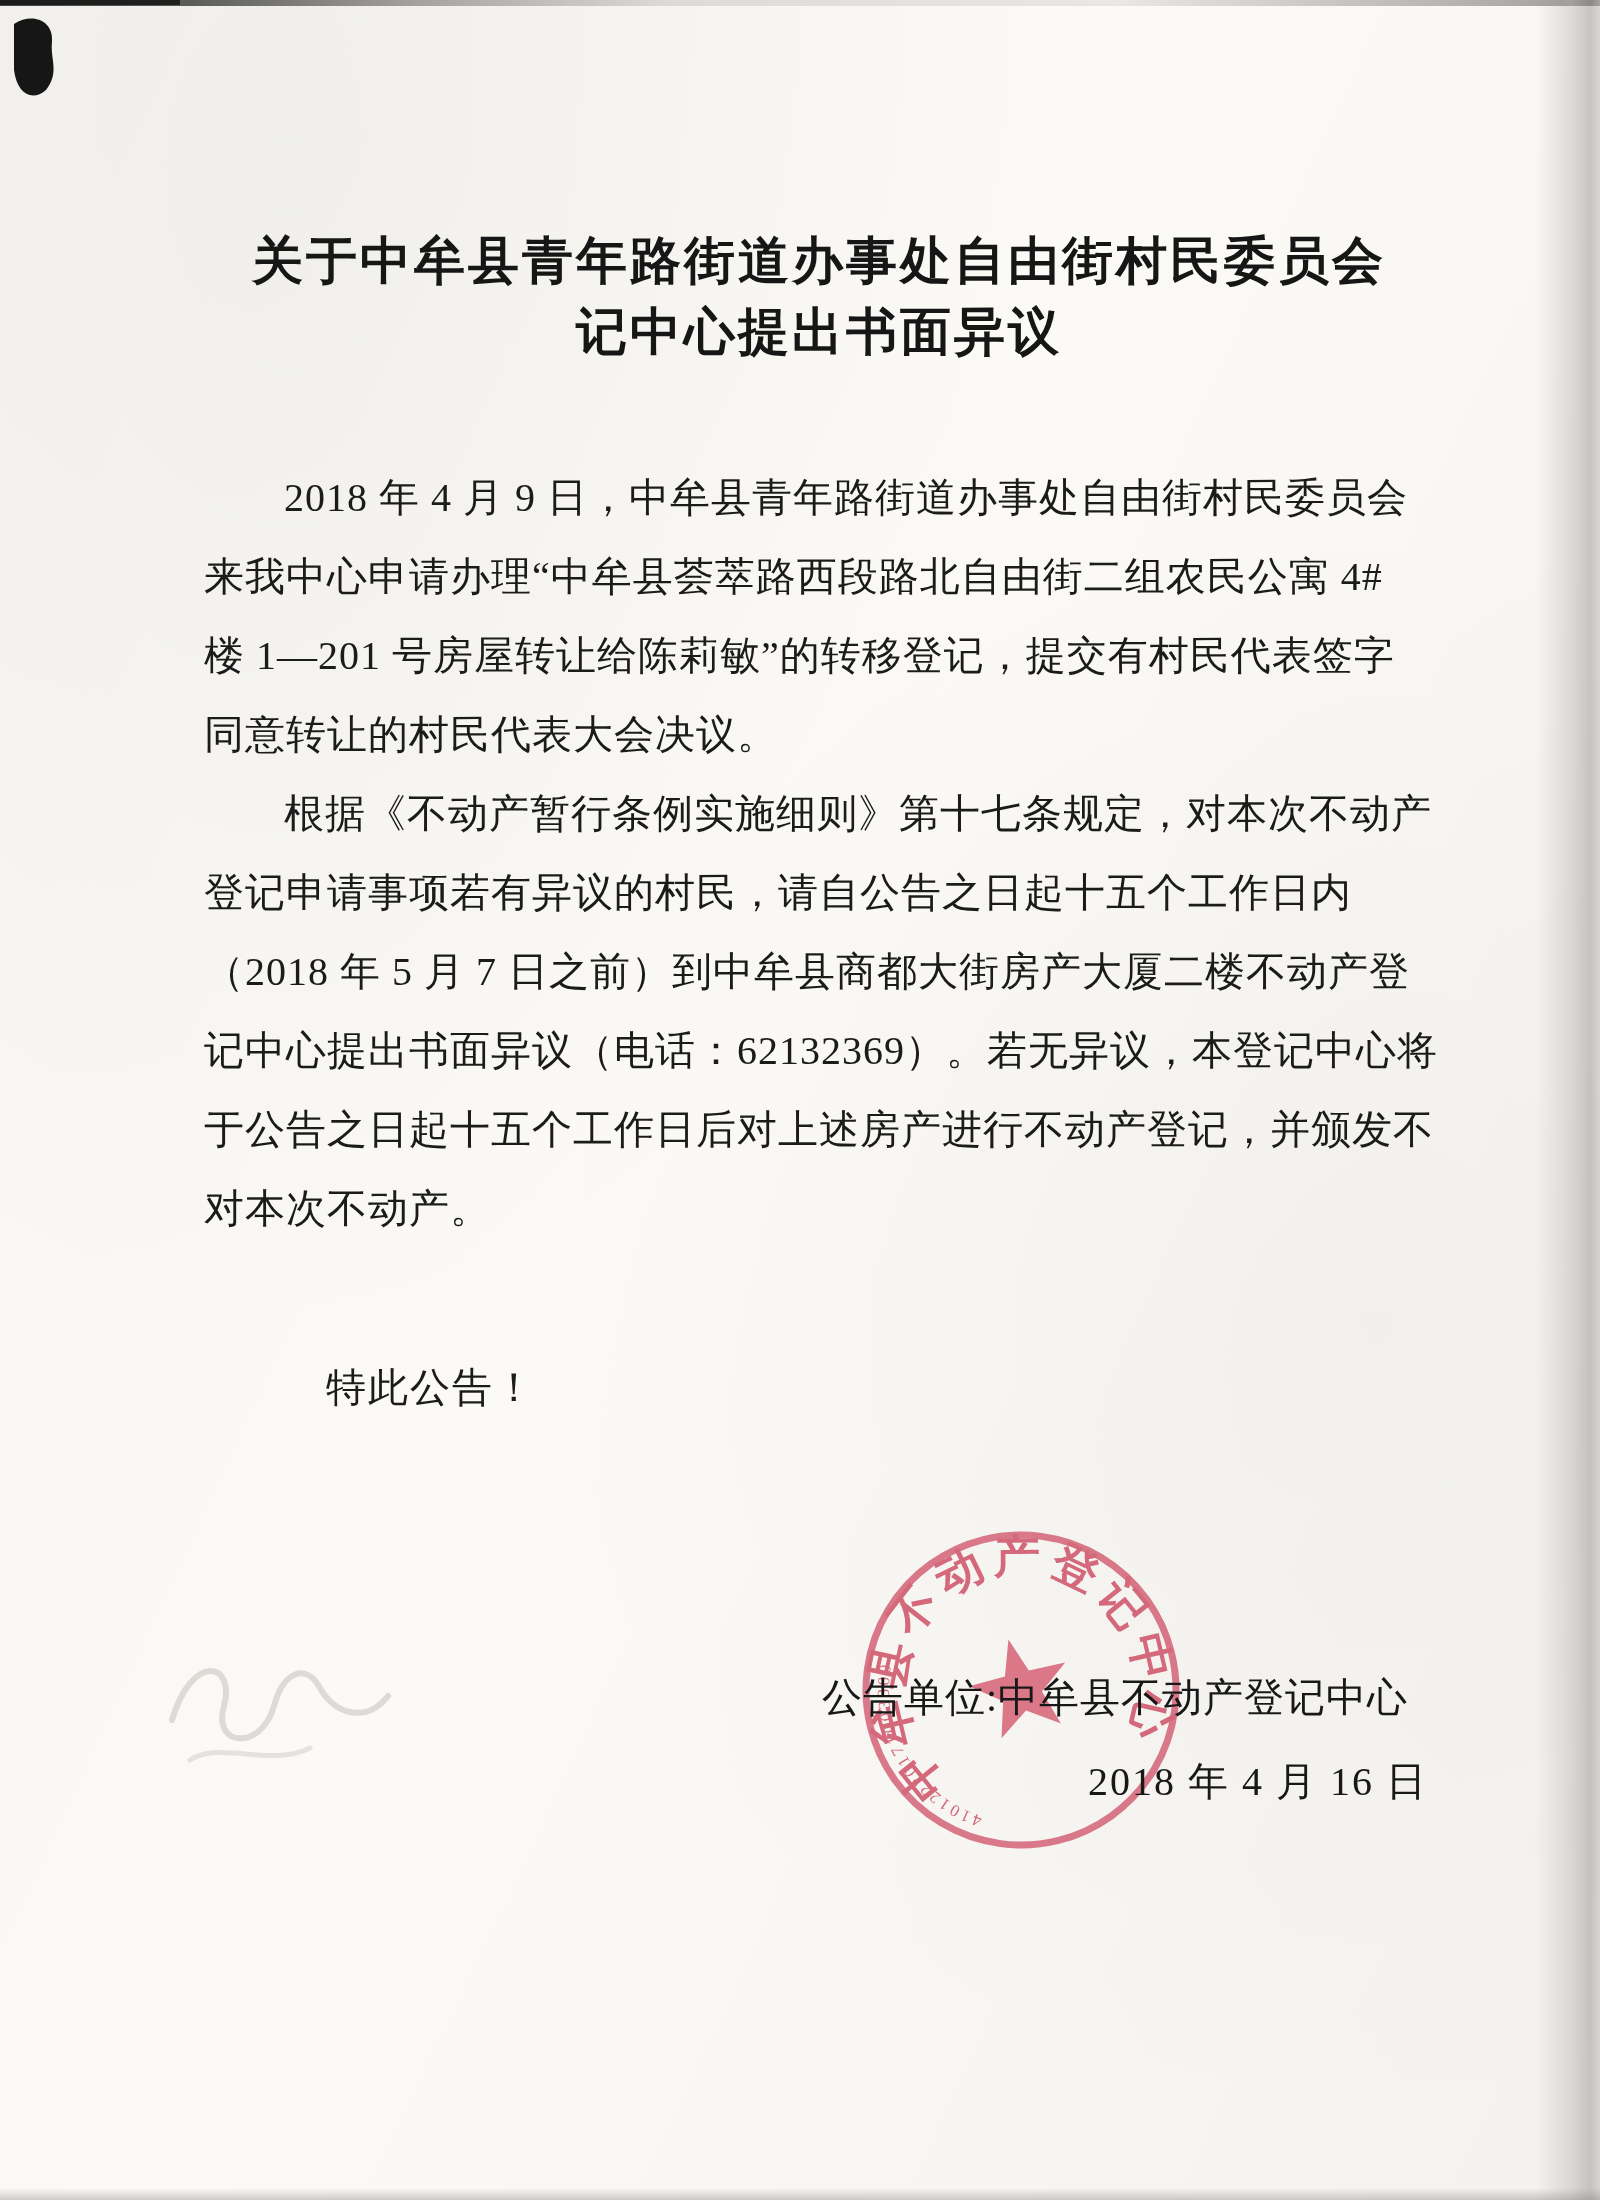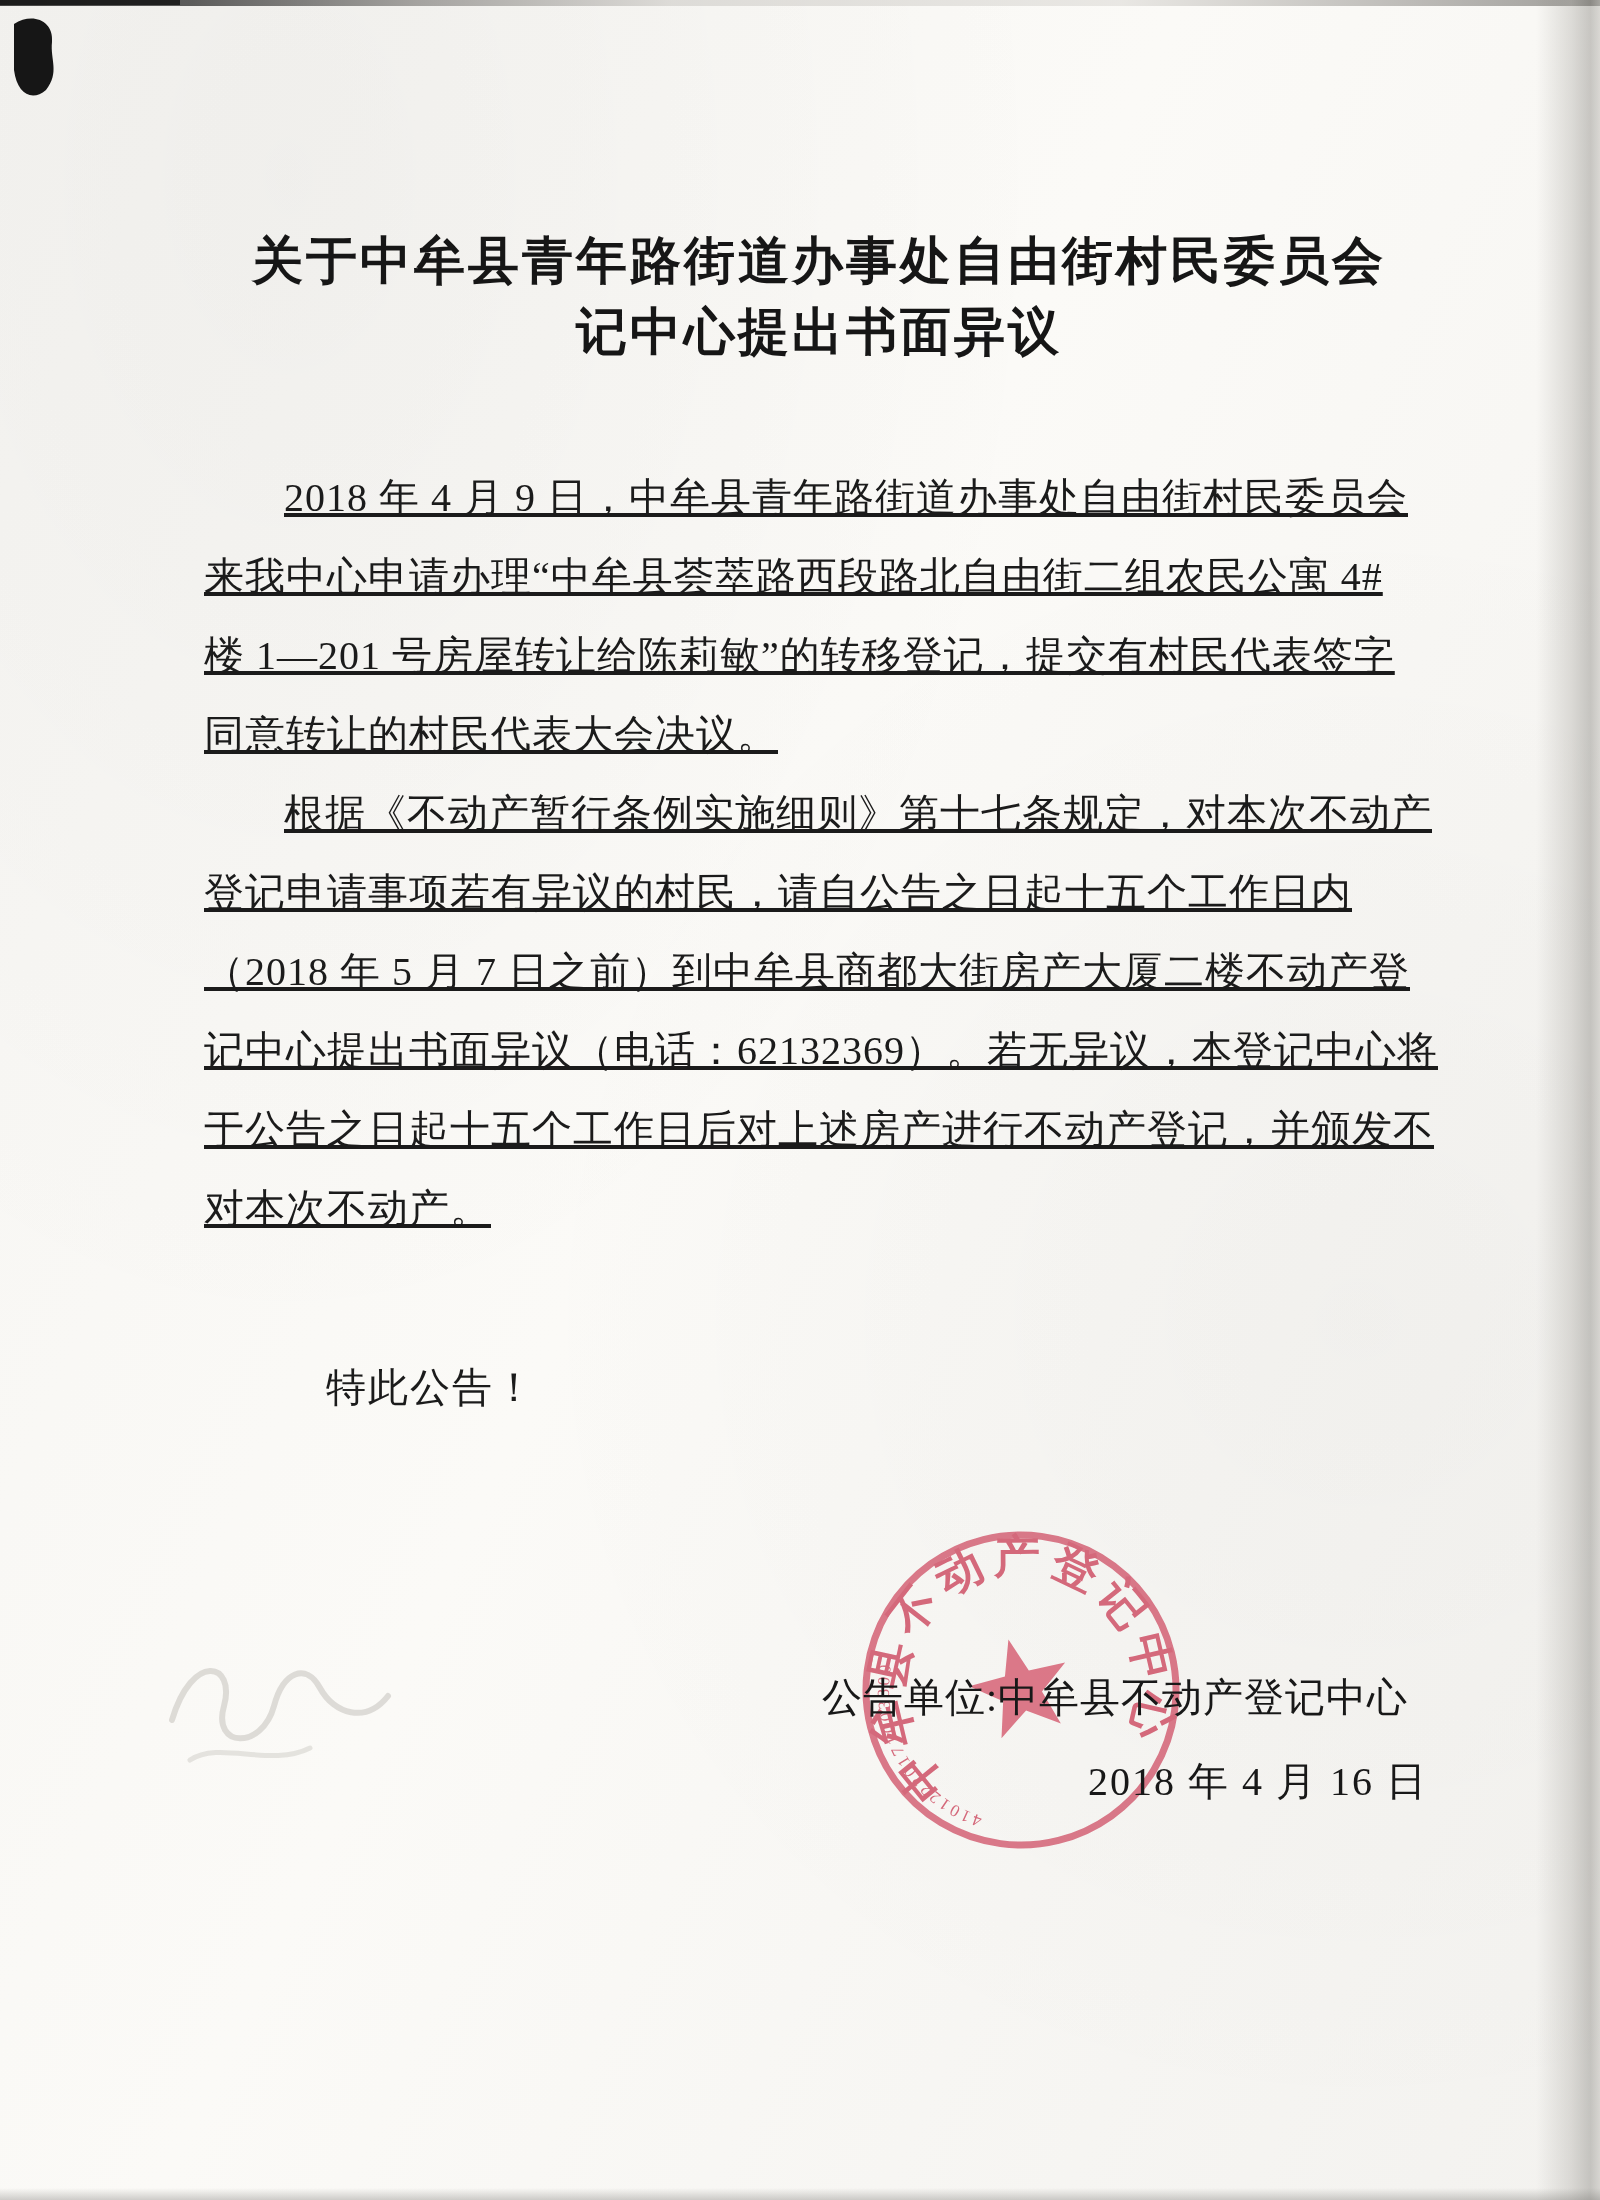--- a/index.html
+++ b/index.html
@@ -35,21 +35,21 @@
   .title{
     position:absolute;top:214px;left:12px;width:1590px;margin:12px;
     text-align:center;font-size:51px;font-weight:700;
     line-height:71px;letter-spacing:3px;color:#161616;
   }
   .title span{display:block;}
   .bodytext{
     position:absolute;top:458px;left:204px;width:1215px;
     font-size:40px;line-height:79px;letter-spacing:1px;color:#1b1b1b;
   }
-  .line{margin:0;white-space:nowrap;text-decoration:underline;}
+  .line{margin:0;white-space:nowrap;}
   .indent{text-indent:80px;}
   .closing{
     position:absolute;top:1352px;left:318px;margin:8px;
     font-size:40px;letter-spacing:2px;color:#1b1b1b;
   }
   .issuer{
     position:absolute;top:1670px;left:822px;margin:0;
     font-size:40px;letter-spacing:1px;z-index:3;color:#181818;white-space:nowrap;
   }
   .sign-date{

